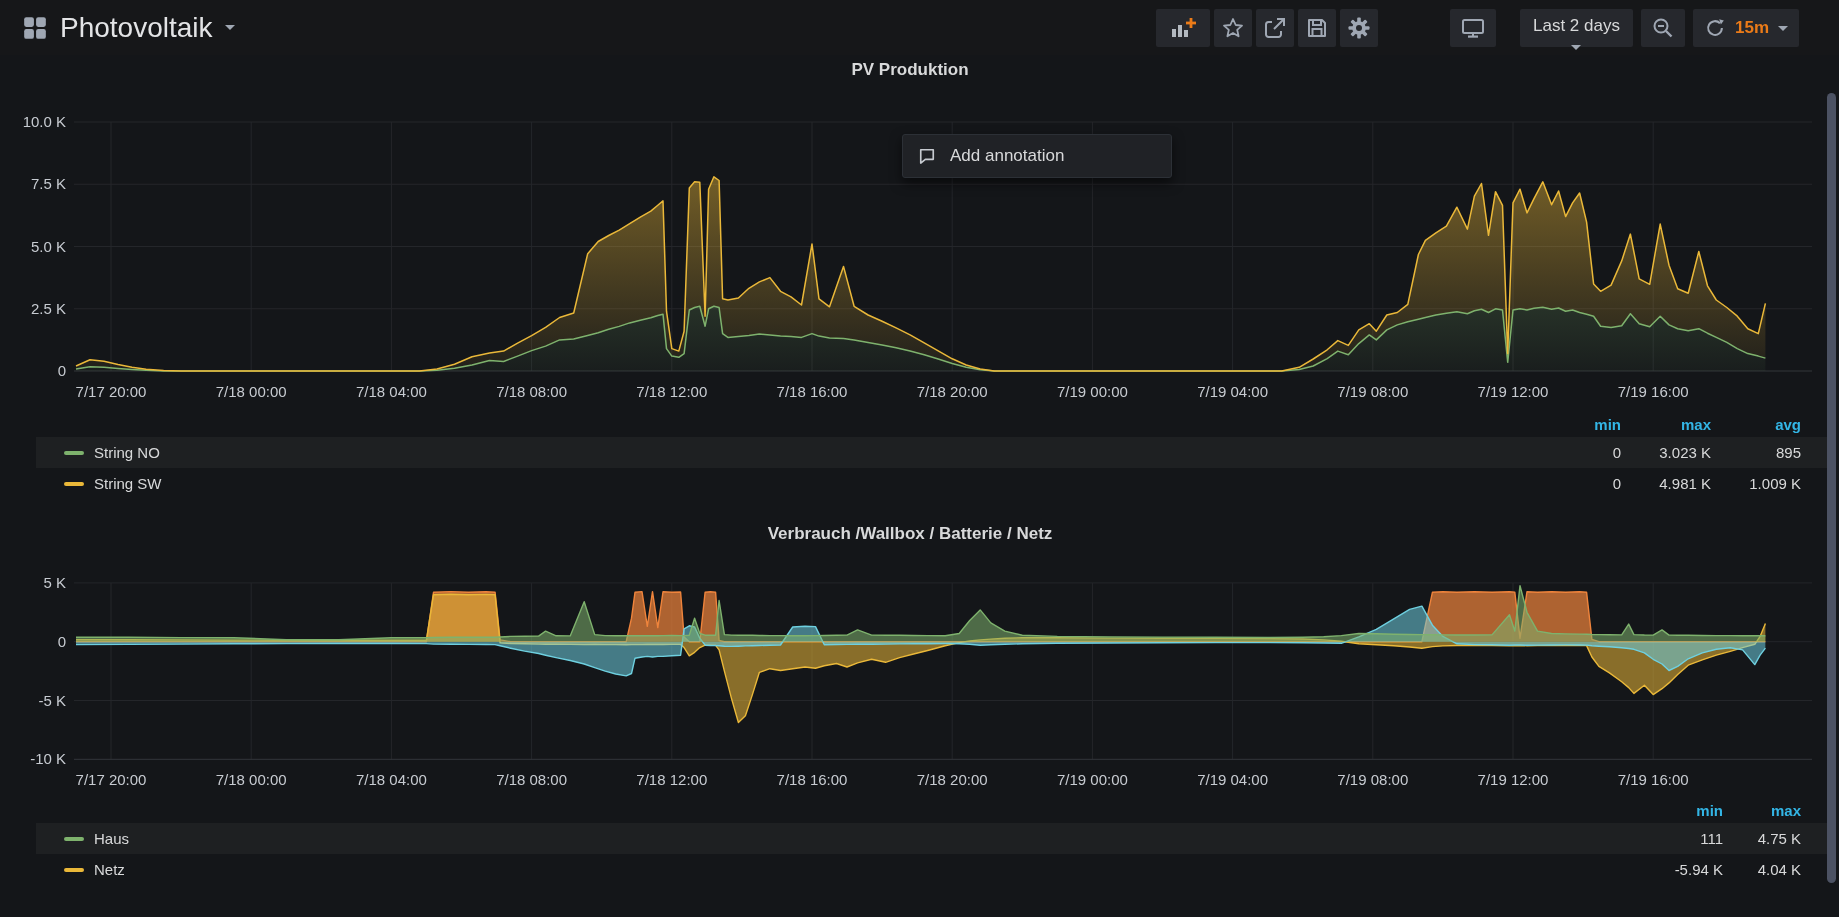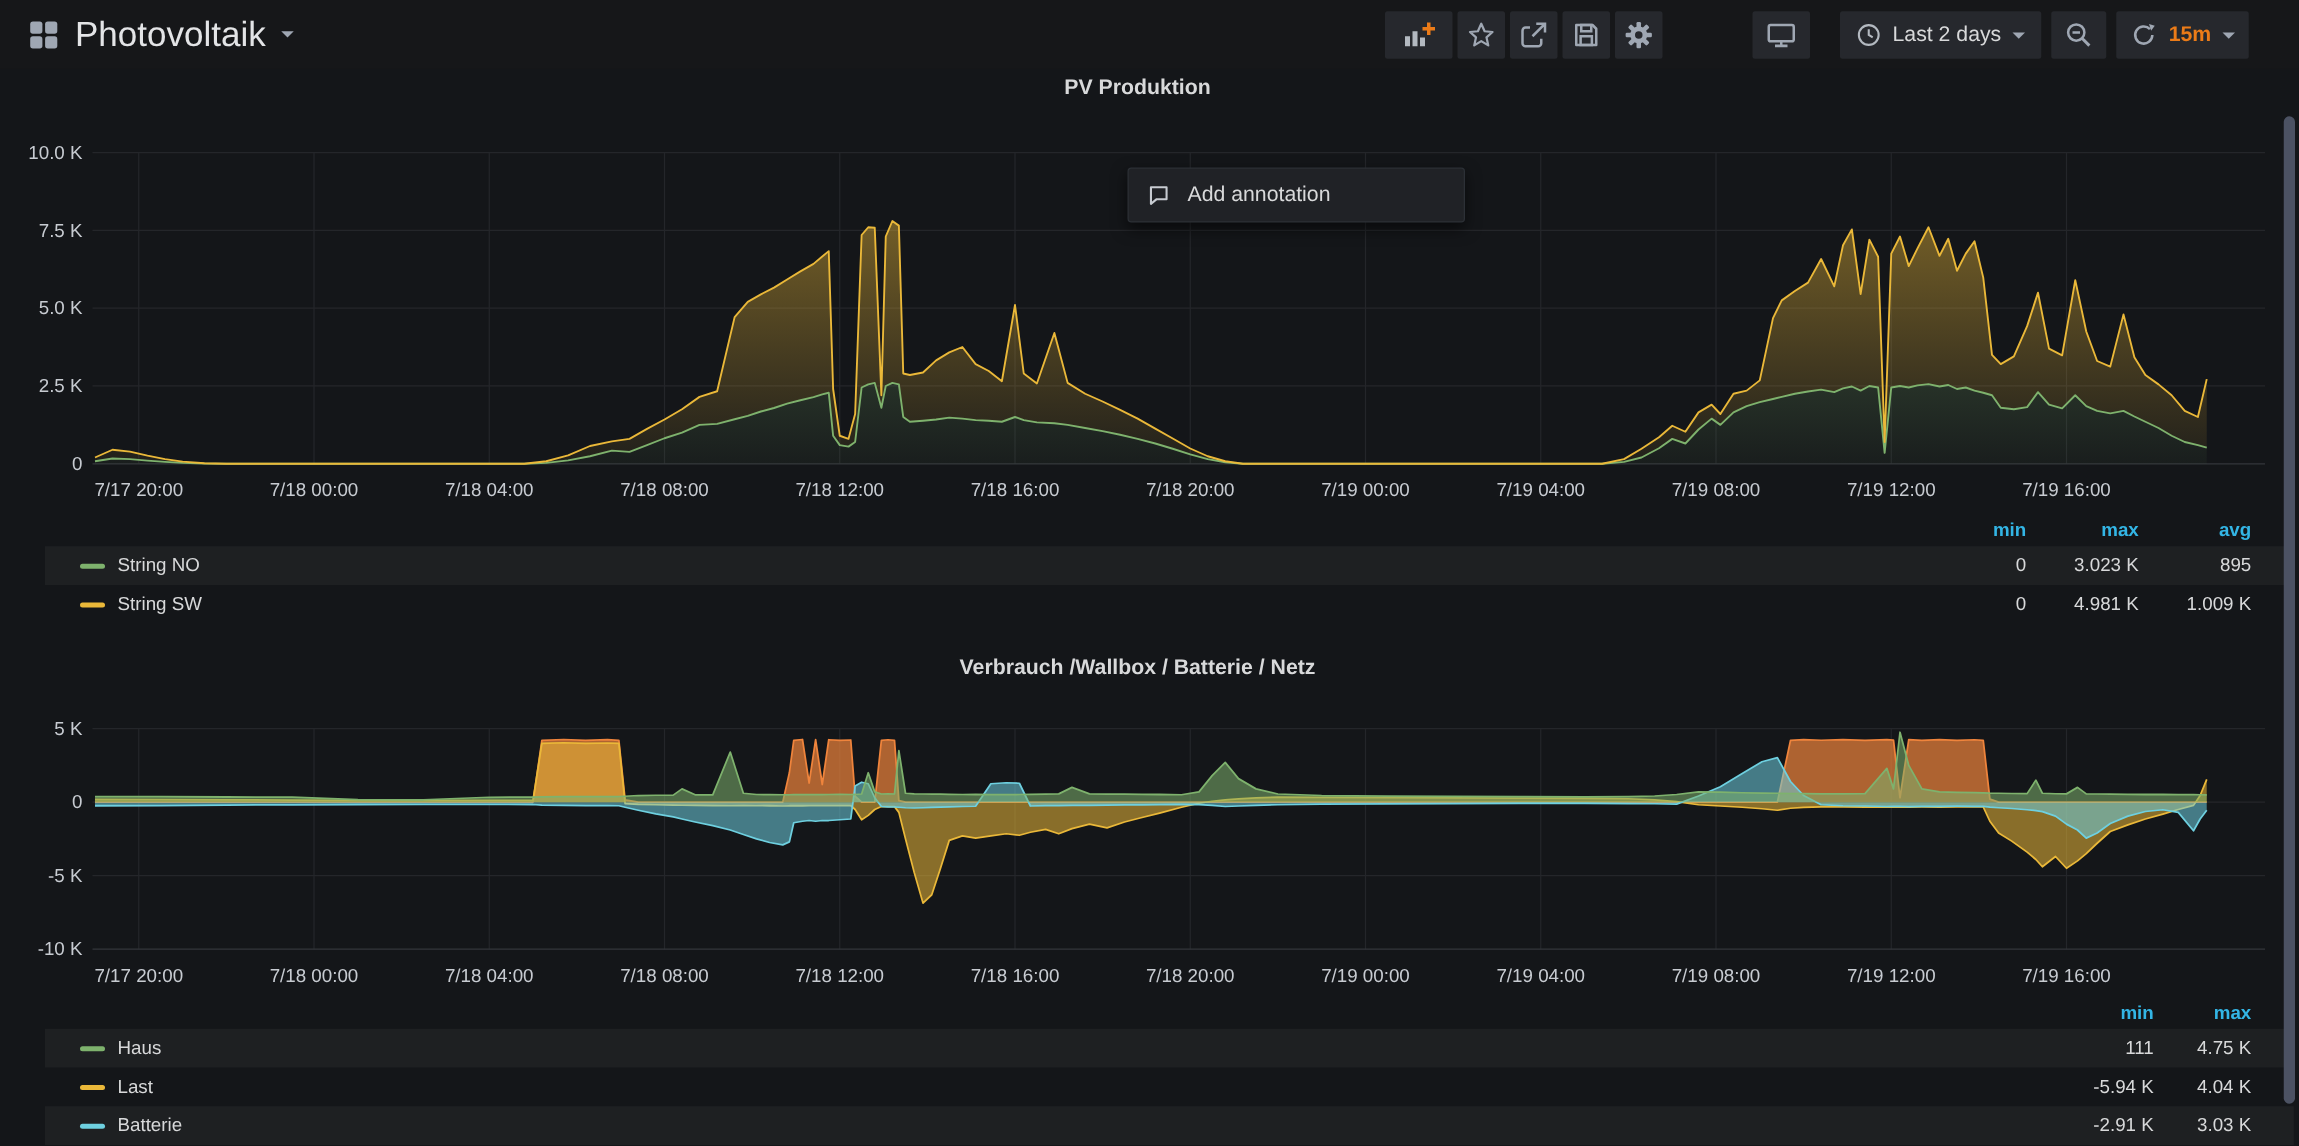--- a/index.html
+++ b/index.html
@@ -9,21 +9,21 @@
   .axis{font-size:15px;fill:#c7cbd1;}
   
   .navbar{position:absolute;top:0;left:0;width:100%;height:55px;background:#161719;
           display:flex;align-items:center;z-index:10;}
   .nav-left{display:flex;align-items:center;margin-left:22px;gap:12px;}
   .dash-title{font-size:28px;color:#e3e4e6;}
   .nav-right{position:absolute;right:40px;top:9px;display:flex;align-items:center;}
   .nav-btn{height:38px;min-width:38px;background:#26282d;border-radius:2px;margin-left:4px;
            display:flex;align-items:center;justify-content:center;color:#9fa7b3;cursor:pointer;padding:0 7px;box-sizing:border-box;}
   .nav-btn.gap-left{margin-left:72px;}
-  .nav-btn.timepicker{margin-left:24px;padding:0 13px;gap:9px;font-size:17px;color:#d8d9da;}
+  .nav-btn.timepicker{margin-left:24px;padding:0 13px;gap:9px;font-size:17px;color:#d8d9da;flex-direction:column;}
   .nav-btn.zoomout{margin-left:8px;}
   .nav-btn.refresh-group{margin-left:8px;padding:0 11px;gap:9px;}
   .refresh-label{font-size:17px;font-weight:bold;color:#eb7b18;}
   .caret{width:0;height:0;border-left:5px solid transparent;border-right:5px solid transparent;
          border-top:5px solid #9fa7b3;display:inline-block;}
   
   .panel-title{position:absolute;left:0;width:1820px;text-align:center;font-size:17px;
                font-weight:bold;color:#d8d9da;z-index:5;}
   #title-0{top:60px;}
   #title-1{top:524px;}
@@ -274,31 +274,24 @@
     </div>
     <div class="legend-row striped">
       <span class="dash" style="background: rgb(126, 178, 109);"></span>
       <span class="series-label">Haus</span>
       <span class="spacer"></span>
       <span class="cell">111</span>
       <span class="cell">4.75 K</span>
     </div>
     <div class="legend-row">
       <span class="dash" style="background: rgb(234, 184, 57);"></span>
-      <span class="series-label">Last</span>
+      <span class="series-label">Netz</span>
       <span class="spacer"></span>
       <span class="cell">-5.94 K</span>
       <span class="cell">4.04 K</span>
-    </div>
-    <div class="legend-row striped">
-      <span class="dash" style="background: rgb(110, 208, 224);"></span>
-      <span class="series-label">Batterie</span>
-      <span class="spacer"></span>
-      <span class="cell">-2.91 K</span>
-      <span class="cell">3.03 K</span>
     </div>
   </div>
 
 <div class="popup">
   <svg width="20" height="20" viewBox="0 0 24 24">
     <path d="M4.5 4.5h15v11.5H10l-5.5 4.5z" fill="none" stroke="#c7cbd1" stroke-width="2" stroke-linejoin="round"></path>
   </svg>
   <span>Add annotation</span>
 </div>
 

